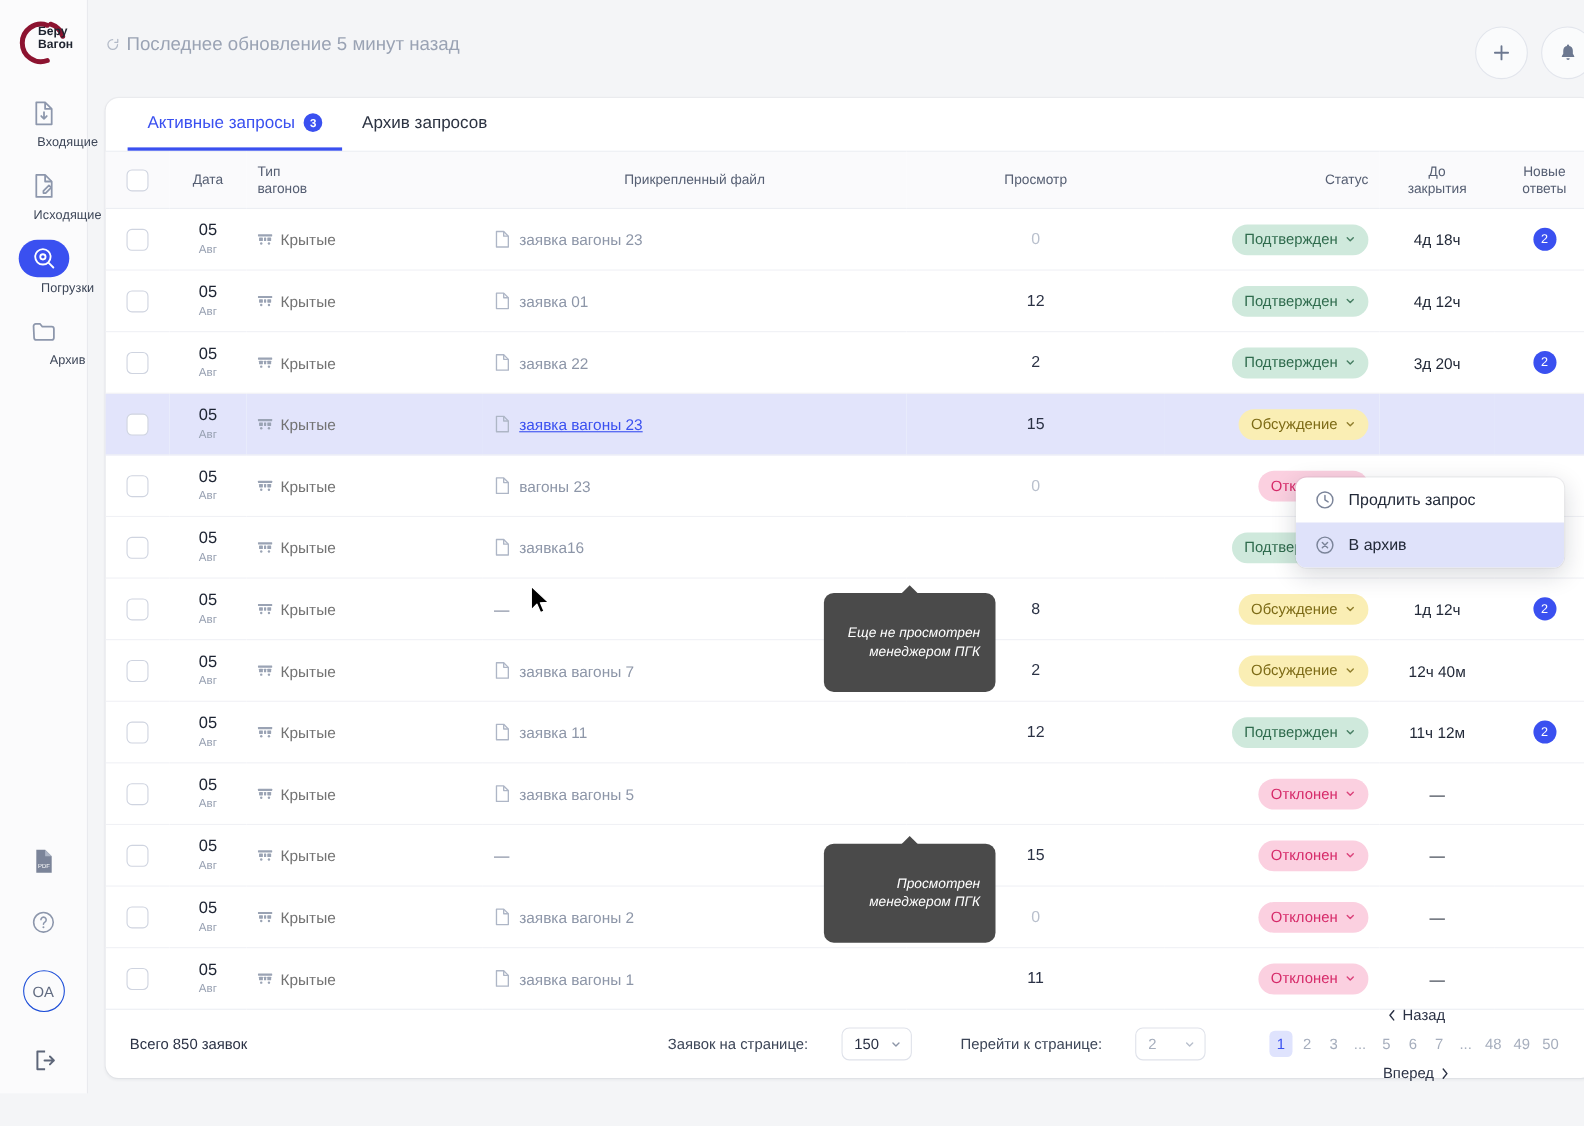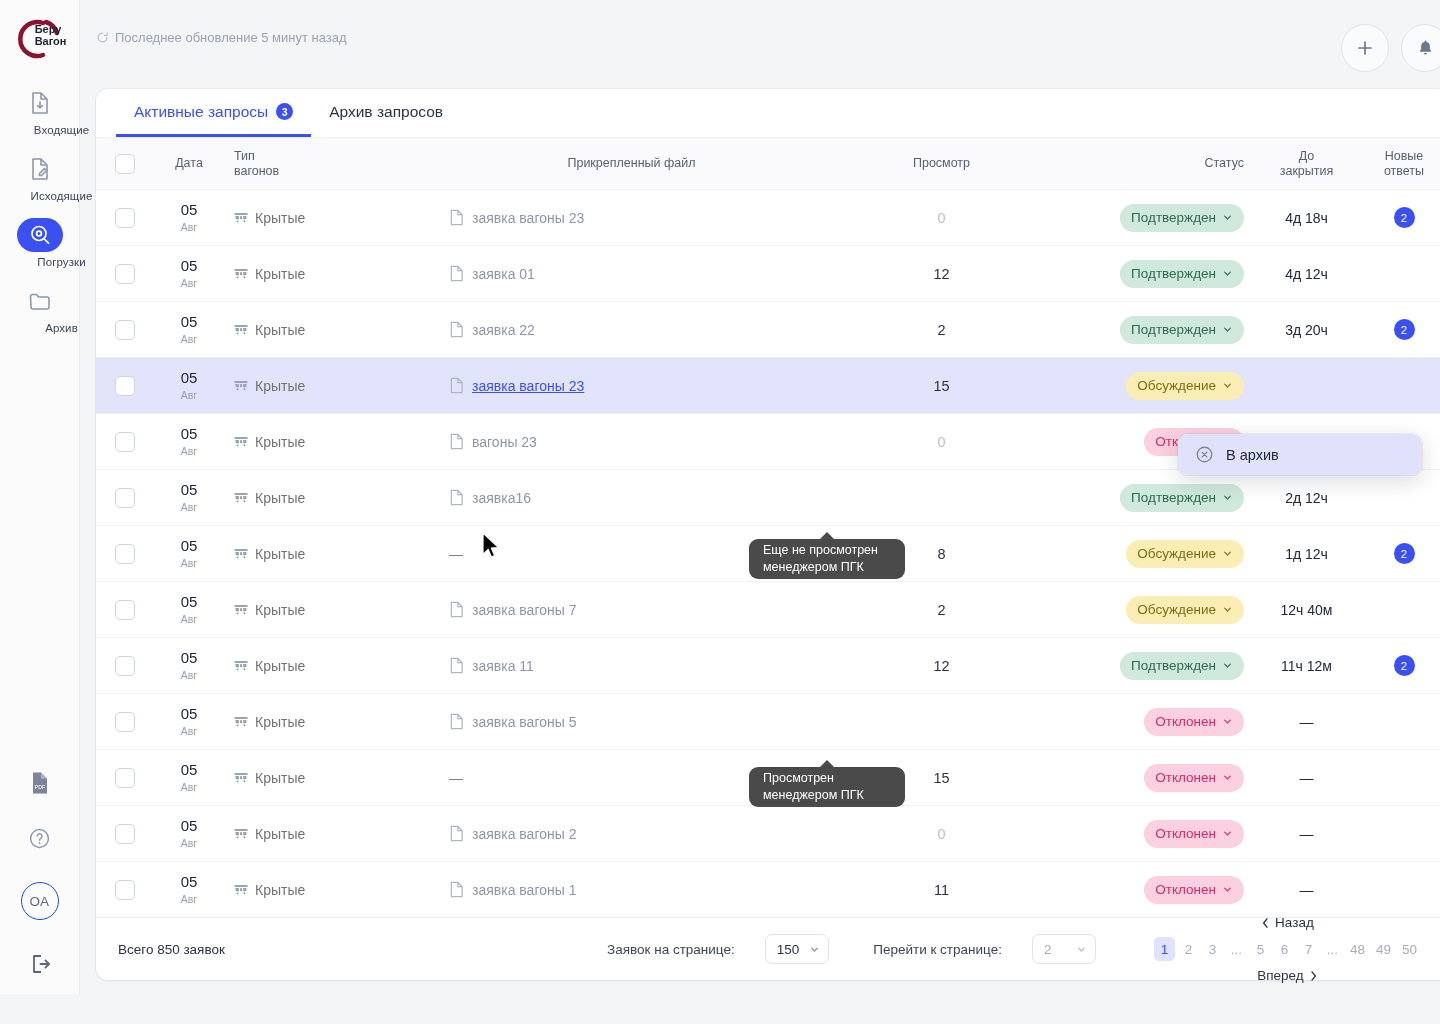--- a/index.html
+++ b/index.html
@@ -58,21 +58,21 @@
     display: flex; align-items: center; justify-content: center;
     font-size: 13.5px; letter-spacing: .4px; margin-bottom: 32px; cursor: pointer;
   }
 
   
   .main { flex: 1 1 auto; position: relative; padding: 0 16px 0 16px; }
 
   .page-header { padding: 22px 0 0 0; display: flex; align-items: flex-start; }
   .page-title { font-size: 25px; font-weight: 700; color: #161b26; letter-spacing: -.2px; }
   .page-sub { display: flex; align-items: center; gap: 6px; margin-top: 8px; }
-  .page-sub .txt { font-size: 13px; color: #9aa3b4; }
+  .page-sub .txt { font-size: 17px; color: #9aa3b4; }
   .header-actions { margin-left: auto; display: flex; gap: 12px; padding-top: 2px; }
   .round-btn {
     width: 48px; height: 48px; border-radius: 50%;
     border: 1px solid #e2e5ec; background: #fafbfc;
     display: flex; align-items: center; justify-content: center;
     color: #6c7890; cursor: pointer;
   }
 
   
   .card {
@@ -196,22 +196,23 @@
   .menu-item {
     display: flex; align-items: center; gap: 12px;
     height: 41px; padding: 0 17px; font-size: 14.5px; color: #222938; cursor: pointer;
   }
   .menu-item.hl { background: #dfe2fa; }
   .menu-ico { color: #7b8499; display: flex; }
 
   .tip {
     position: absolute; z-index: 30;
     background: #4a4a4a; color: #fff; border-radius: 9px;
-    padding: 3px 14px; font-size: 12.5px; line-height: 17px; text-align: left;
+    padding: 28px 14px; font-size: 12.5px; line-height: 17px; text-align: right;
     width: 156px;
+    font-style: italic;
   }
   .tip::after {
     content: ""; position: absolute; top: -7px; left: 50%; margin-left: -8px;
     border-left: 8px solid transparent; border-right: 8px solid transparent;
     border-bottom: 8px solid #4a4a4a;
   }
   .tip-a { left: 653px; top: 450px; }
   .tip-b { left: 653px; top: 678px; }
 
   .cursor { position: absolute; left: 386px; top: 443px; z-index: 60; }
@@ -1101,20 +1102,29 @@
       <div class="tip tip-a">
         <div>Еще не просмотрен</div>
         <div>менеджером ПГК</div>
       </div>
       <div class="tip tip-b">
         <div>Просмотрен</div>
         <div>менеджером ПГК</div>
       </div>
 
       <div class="menu">
+        <div class="menu-item">
+          <span class="menu-ico">
+            <svg width="19" height="19" viewBox="0 0 20 20" fill="none" stroke="currentColor" stroke-width="1.4">
+              <circle cx="10" cy="10" r="7.6"></circle>
+              <path d="M10 5.8V10l3 1.9" stroke-linecap="round" stroke-linejoin="round"></path>
+            </svg>
+          </span>
+          <span>Продлить запрос</span>
+        </div>
         <div class="menu-item hl">
           <span class="menu-ico">
             <svg width="19" height="19" viewBox="0 0 20 20" fill="none" stroke="currentColor" stroke-width="1.4">
               <circle cx="10" cy="10" r="7.6"></circle>
               <path d="M7.5 7.5l5 5M12.5 7.5l-5 5" stroke-linecap="round"></path>
             </svg>
           </span>
           <span>В архив</span>
         </div>
       </div>

